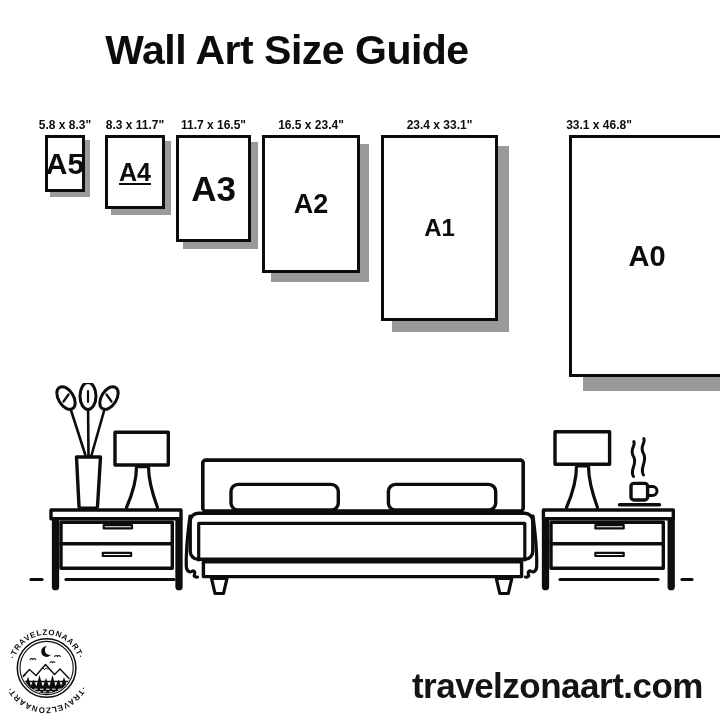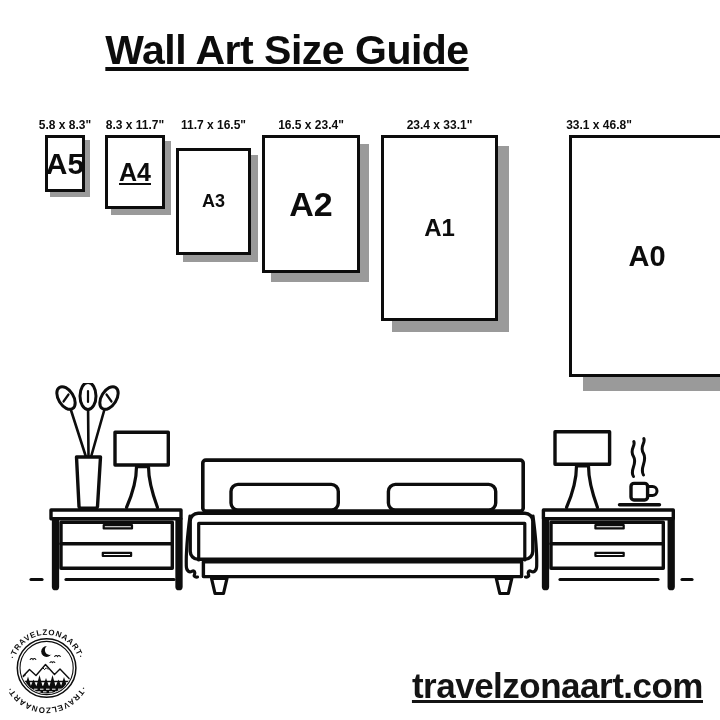--- a/index.html
+++ b/index.html
@@ -5,49 +5,49 @@
   html,body{margin:0;padding:0;}
   body{
     width:720px;height:720px;position:relative;overflow:hidden;
     background:#ffffff;
     font-family:"Liberation Sans", sans-serif;
     color:#0d0d0d;
   }
   .page-title{
     position:absolute;top:27px;left:0;width:574px;
     text-align:center;font-size:41px;font-weight:bold;letter-spacing:-0.5px;
-    color:#0c0c0c;margin:0;text-decoration:underline;
+    color:#0c0c0c;margin:0;
   }
   .size-group{position:absolute;}
   .size-label{
     position:absolute;top:-17px;left:50%;transform:translateX(-50%);
     white-space:nowrap;font-size:12px;font-weight:bold;color:#0c0c0c;
   }
   .size-frame{
     width:100%;height:100%;background:#ffffff;border:3px solid #0c0c0c;
     box-sizing:border-box;display:flex;align-items:center;justify-content:center;
     font-weight:bold;color:#0c0c0c;
   }
   #g-a5{left:45px;top:135px;width:40px;height:57px;}
   #g-a4{left:105px;top:135px;width:60px;height:74px;}
   #g-a3{left:176px;top:135px;width:75px;height:107px;}
   #g-a2{left:262px;top:135px;width:98px;height:138px;}
   #g-a1{left:381px;top:135px;width:117px;height:186px;}
   #g-a0{left:521px;top:135px;width:156px;height:242px;}
   #g-a5 .size-frame{box-shadow:5px 5px 0 #9a9a9a;font-size:30px;align-items:center;}
   #g-a4 .size-frame{box-shadow:6px 6px 0 #9a9a9a;font-size:25px;text-decoration:underline;}
-  #g-a3 .size-frame{box-shadow:7px 7px 0 #9a9a9a;font-size:18px;margin-top:13px;}
-  #g-a2 .size-frame{box-shadow:9px 9px 0 #9a9a9a;font-size:34px;align-items:center;}
+  #g-a3 .size-frame{box-shadow:7px 7px 0 #9a9a9a;font-size:35px;}
+  #g-a2 .size-frame{box-shadow:9px 9px 0 #9a9a9a;font-size:27px;align-items:center;}
   #g-a1 .size-frame{box-shadow:11px 11px 0 #9a9a9a;font-size:24px;}
   #g-a0 .size-frame{box-shadow:14px 14px 0 #9a9a9a;font-size:29px;margin-left:48px;}
   .room-svg{position:absolute;left:0;top:383px;width:720px;height:217px;}
   .logo-svg{position:absolute;left:2px;top:624px;width:90px;height:92px;}
   .website{
     position:absolute;right:17px;top:666px;margin:0;
-    font-size:35px;font-weight:bold;letter-spacing:-0.5px;color:#141414;text-decoration:underline;
+    font-size:35px;font-weight:bold;letter-spacing:-0.5px;color:#141414;
   }
 </style>
 </head>
 <body>
 
 <h1 class="page-title">Wall Art Size Guide</h1>
 
 <div class="size-group" id="g-a5">
   <div class="size-label">5.8 x 8.3"</div>
   <div class="size-frame">

